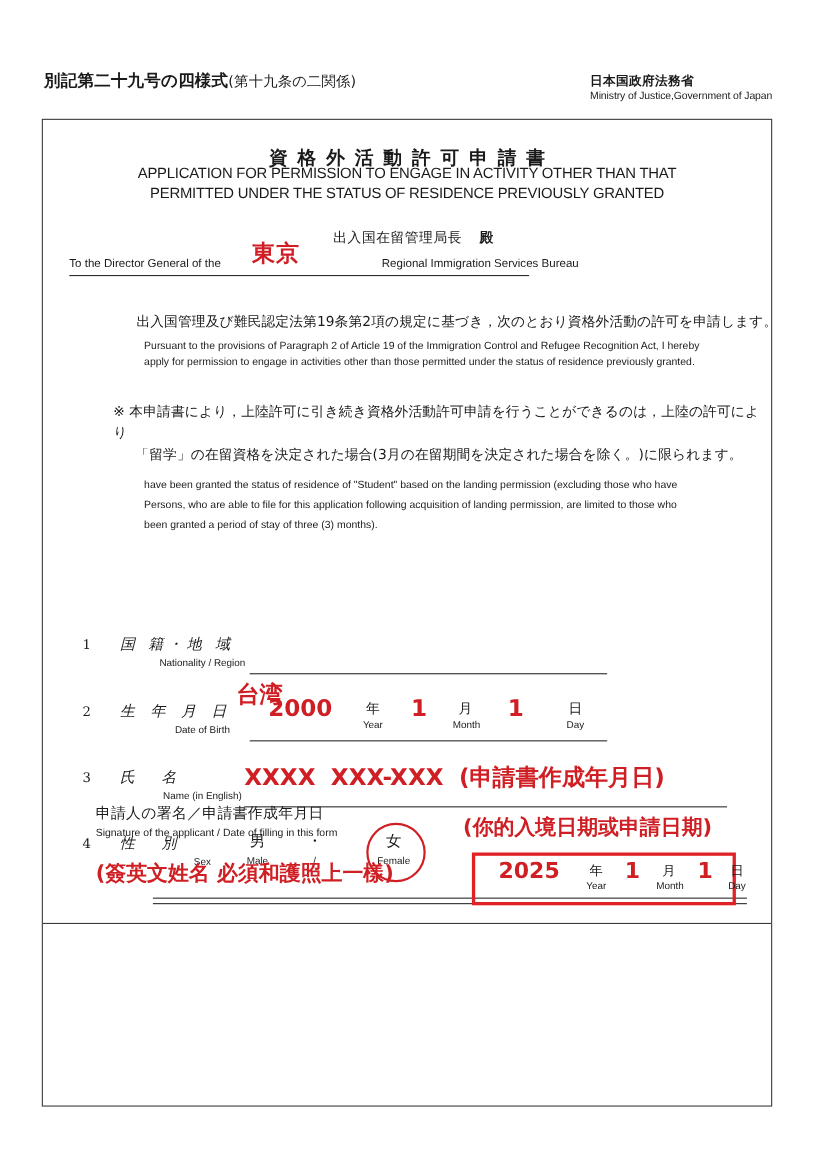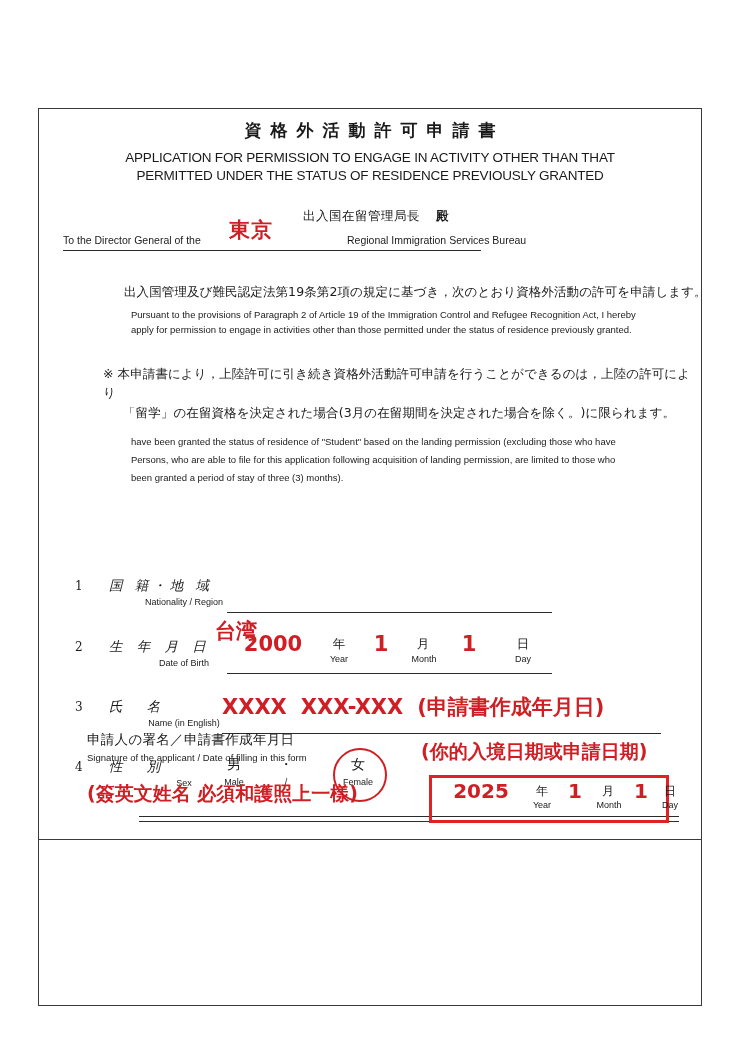--- a/index.html
+++ b/index.html
@@ -67,21 +67,21 @@
     position: absolute;
     left: 0; top: 730px;
     width: 100%;
     height: 0;
     border-top: 1.5px solid #3a3a3a;
   }
 
   
   .title-jp {
     position: absolute;
-    left: 0; right: 0; top: 10px;
+    left: 0; right: 0; top: 23px;
     text-align: center;
     font-family: Liberation Sans, sans-serif;
     font-size: 17px;
     font-weight: 700;
     letter-spacing: 9px;
     text-indent: 9px;
   }
   .title-en {
     position: absolute;
     left: 0; right: 0; top: 40px;
@@ -329,20 +329,29 @@
     font-size: 9px;
     text-align: center;
     top: 21px;
   }
 </style>
 </head>
 <body>
 
 <div class="page">
 
+  <div class="doc-header">
+    <div class="form-code">
+      <span>別記第二十九号の四様式</span><span class="sub">(第十九条の二関係)</span>
+    </div>
+    <div class="ministry">
+      <div class="jp">日本国政府法務省</div>
+      <div class="en">Ministry of Justice,Government of Japan</div>
+    </div>
+  </div>
 
   <div class="form-box">
 
     <div class="title-jp">資格外活動許可申請書</div>
     <div class="title-en">
       <div>APPLICATION FOR PERMISSION TO ENGAGE IN ACTIVITY OTHER THAN THAT</div>
       <div>PERMITTED UNDER THE STATUS OF RESIDENCE PREVIOUSLY GRANTED</div>
     </div>
 
     <div class="addressee">

